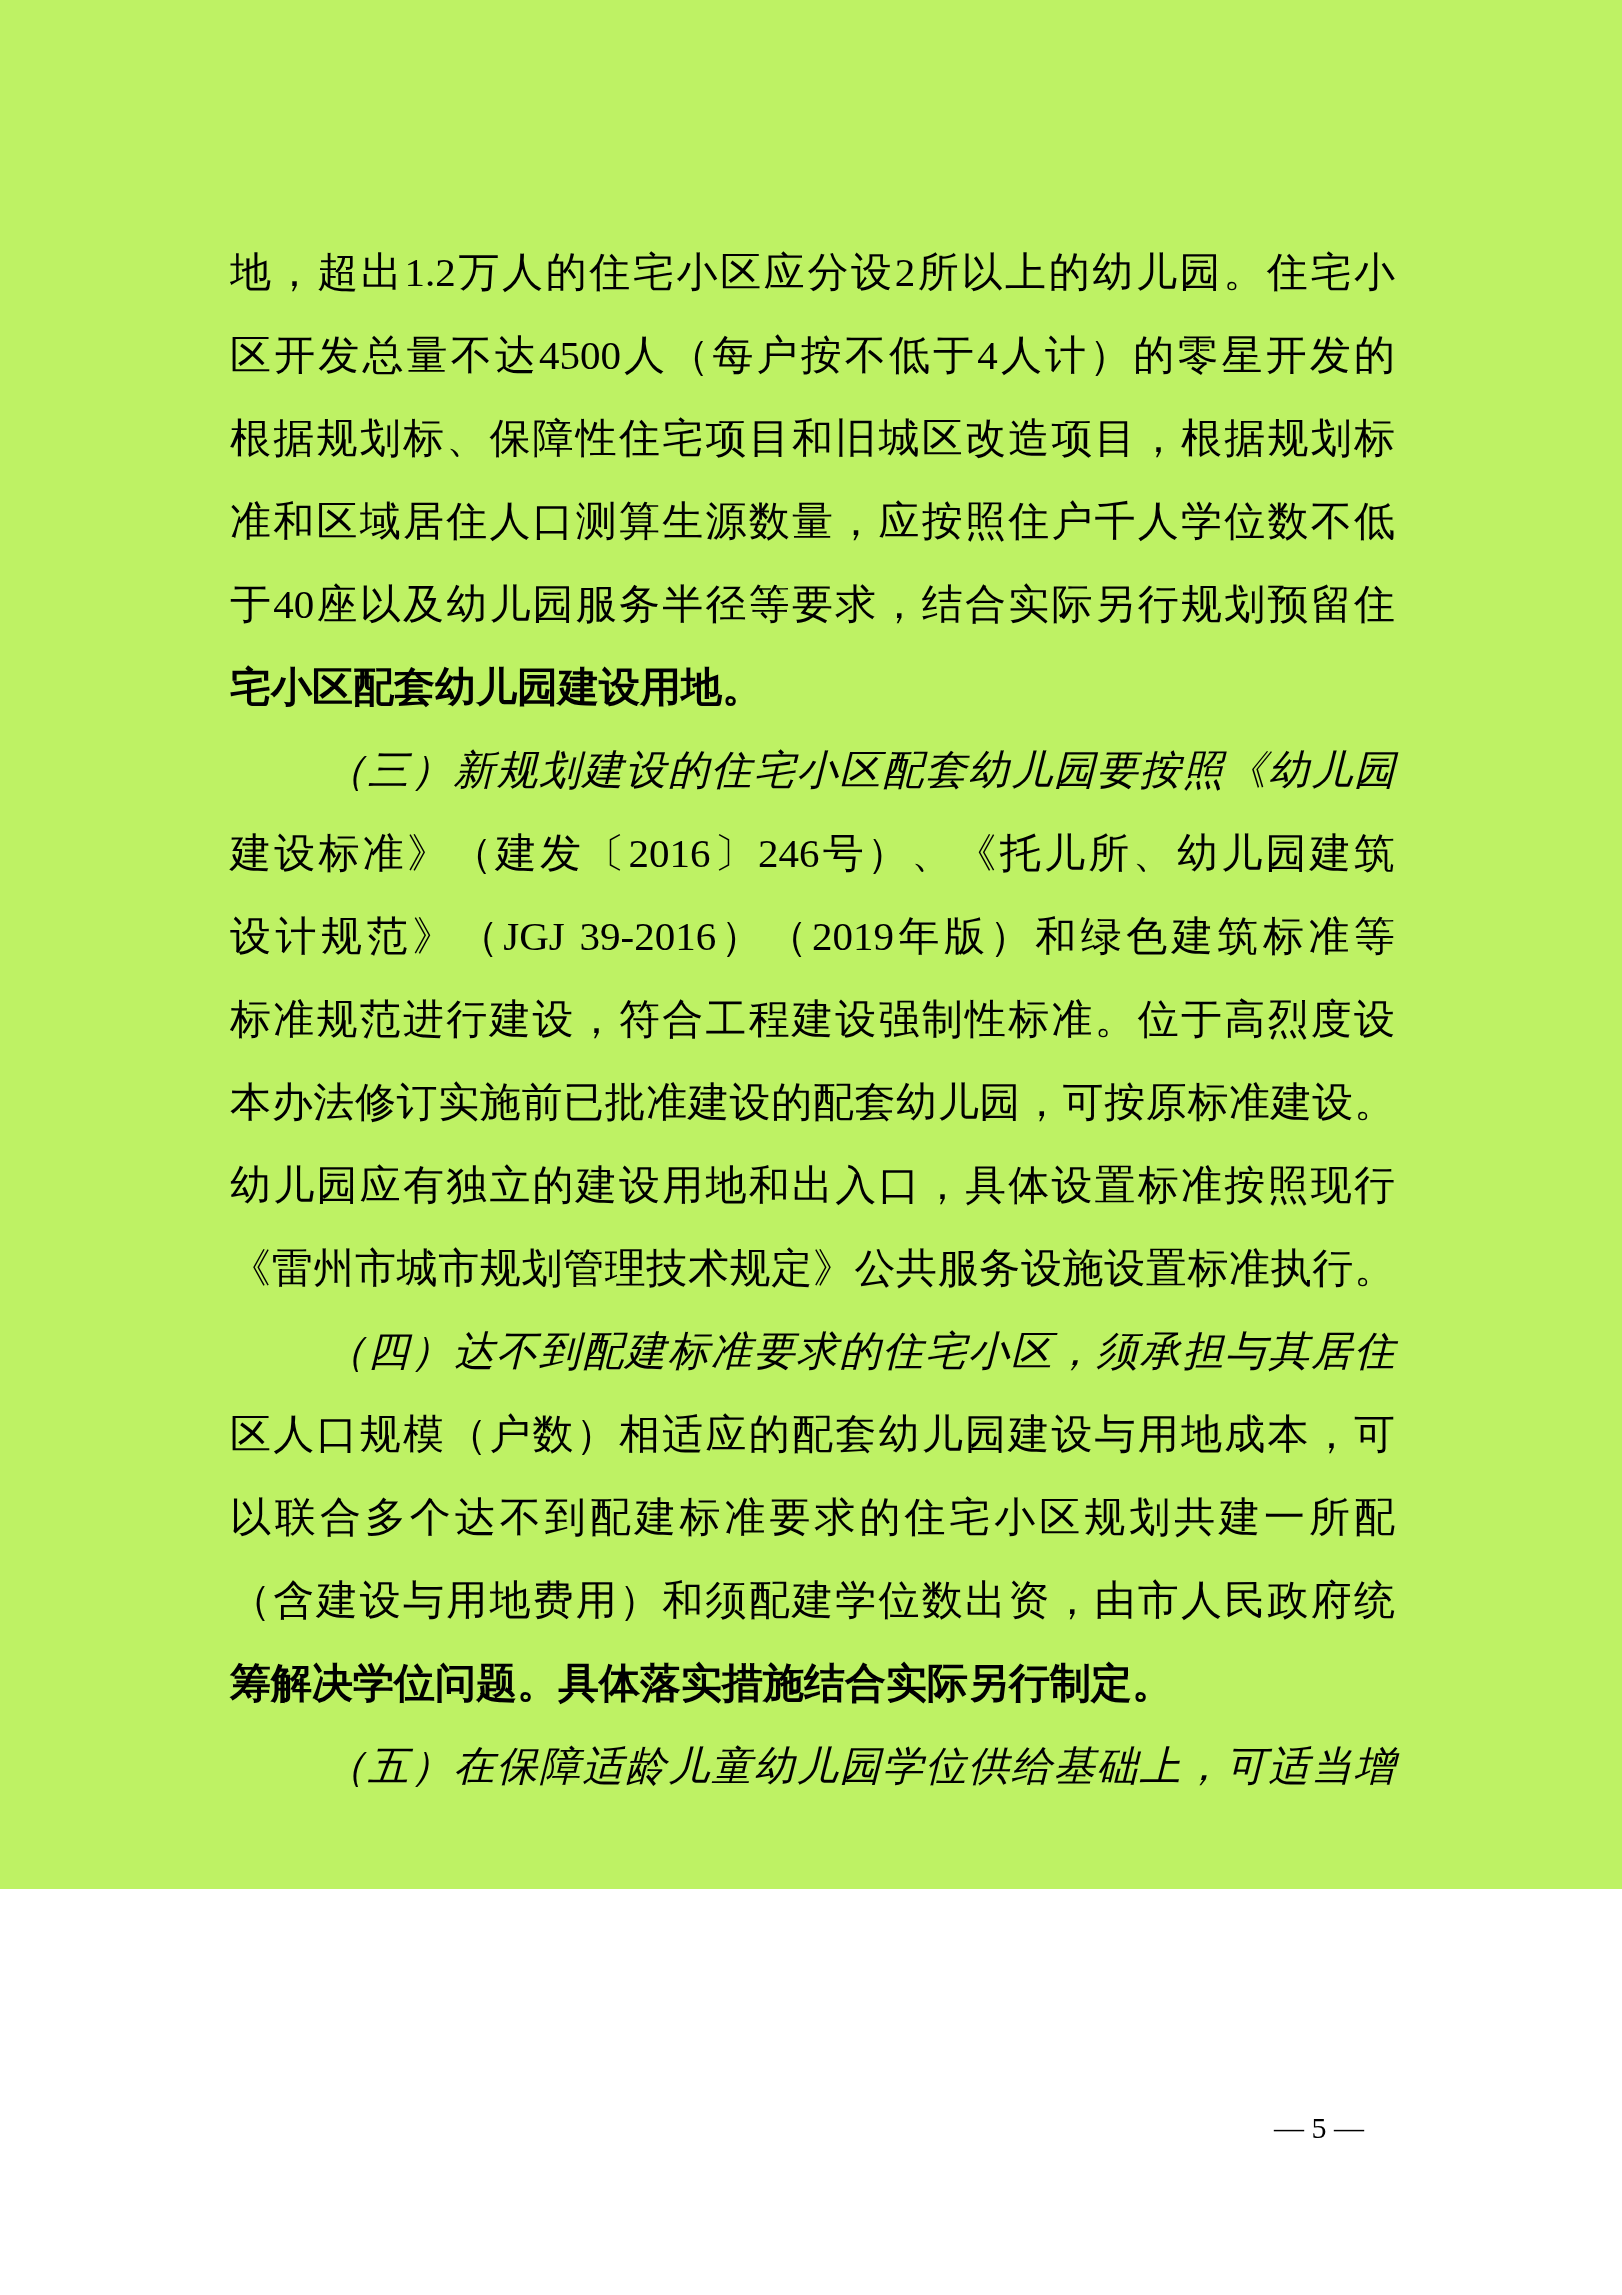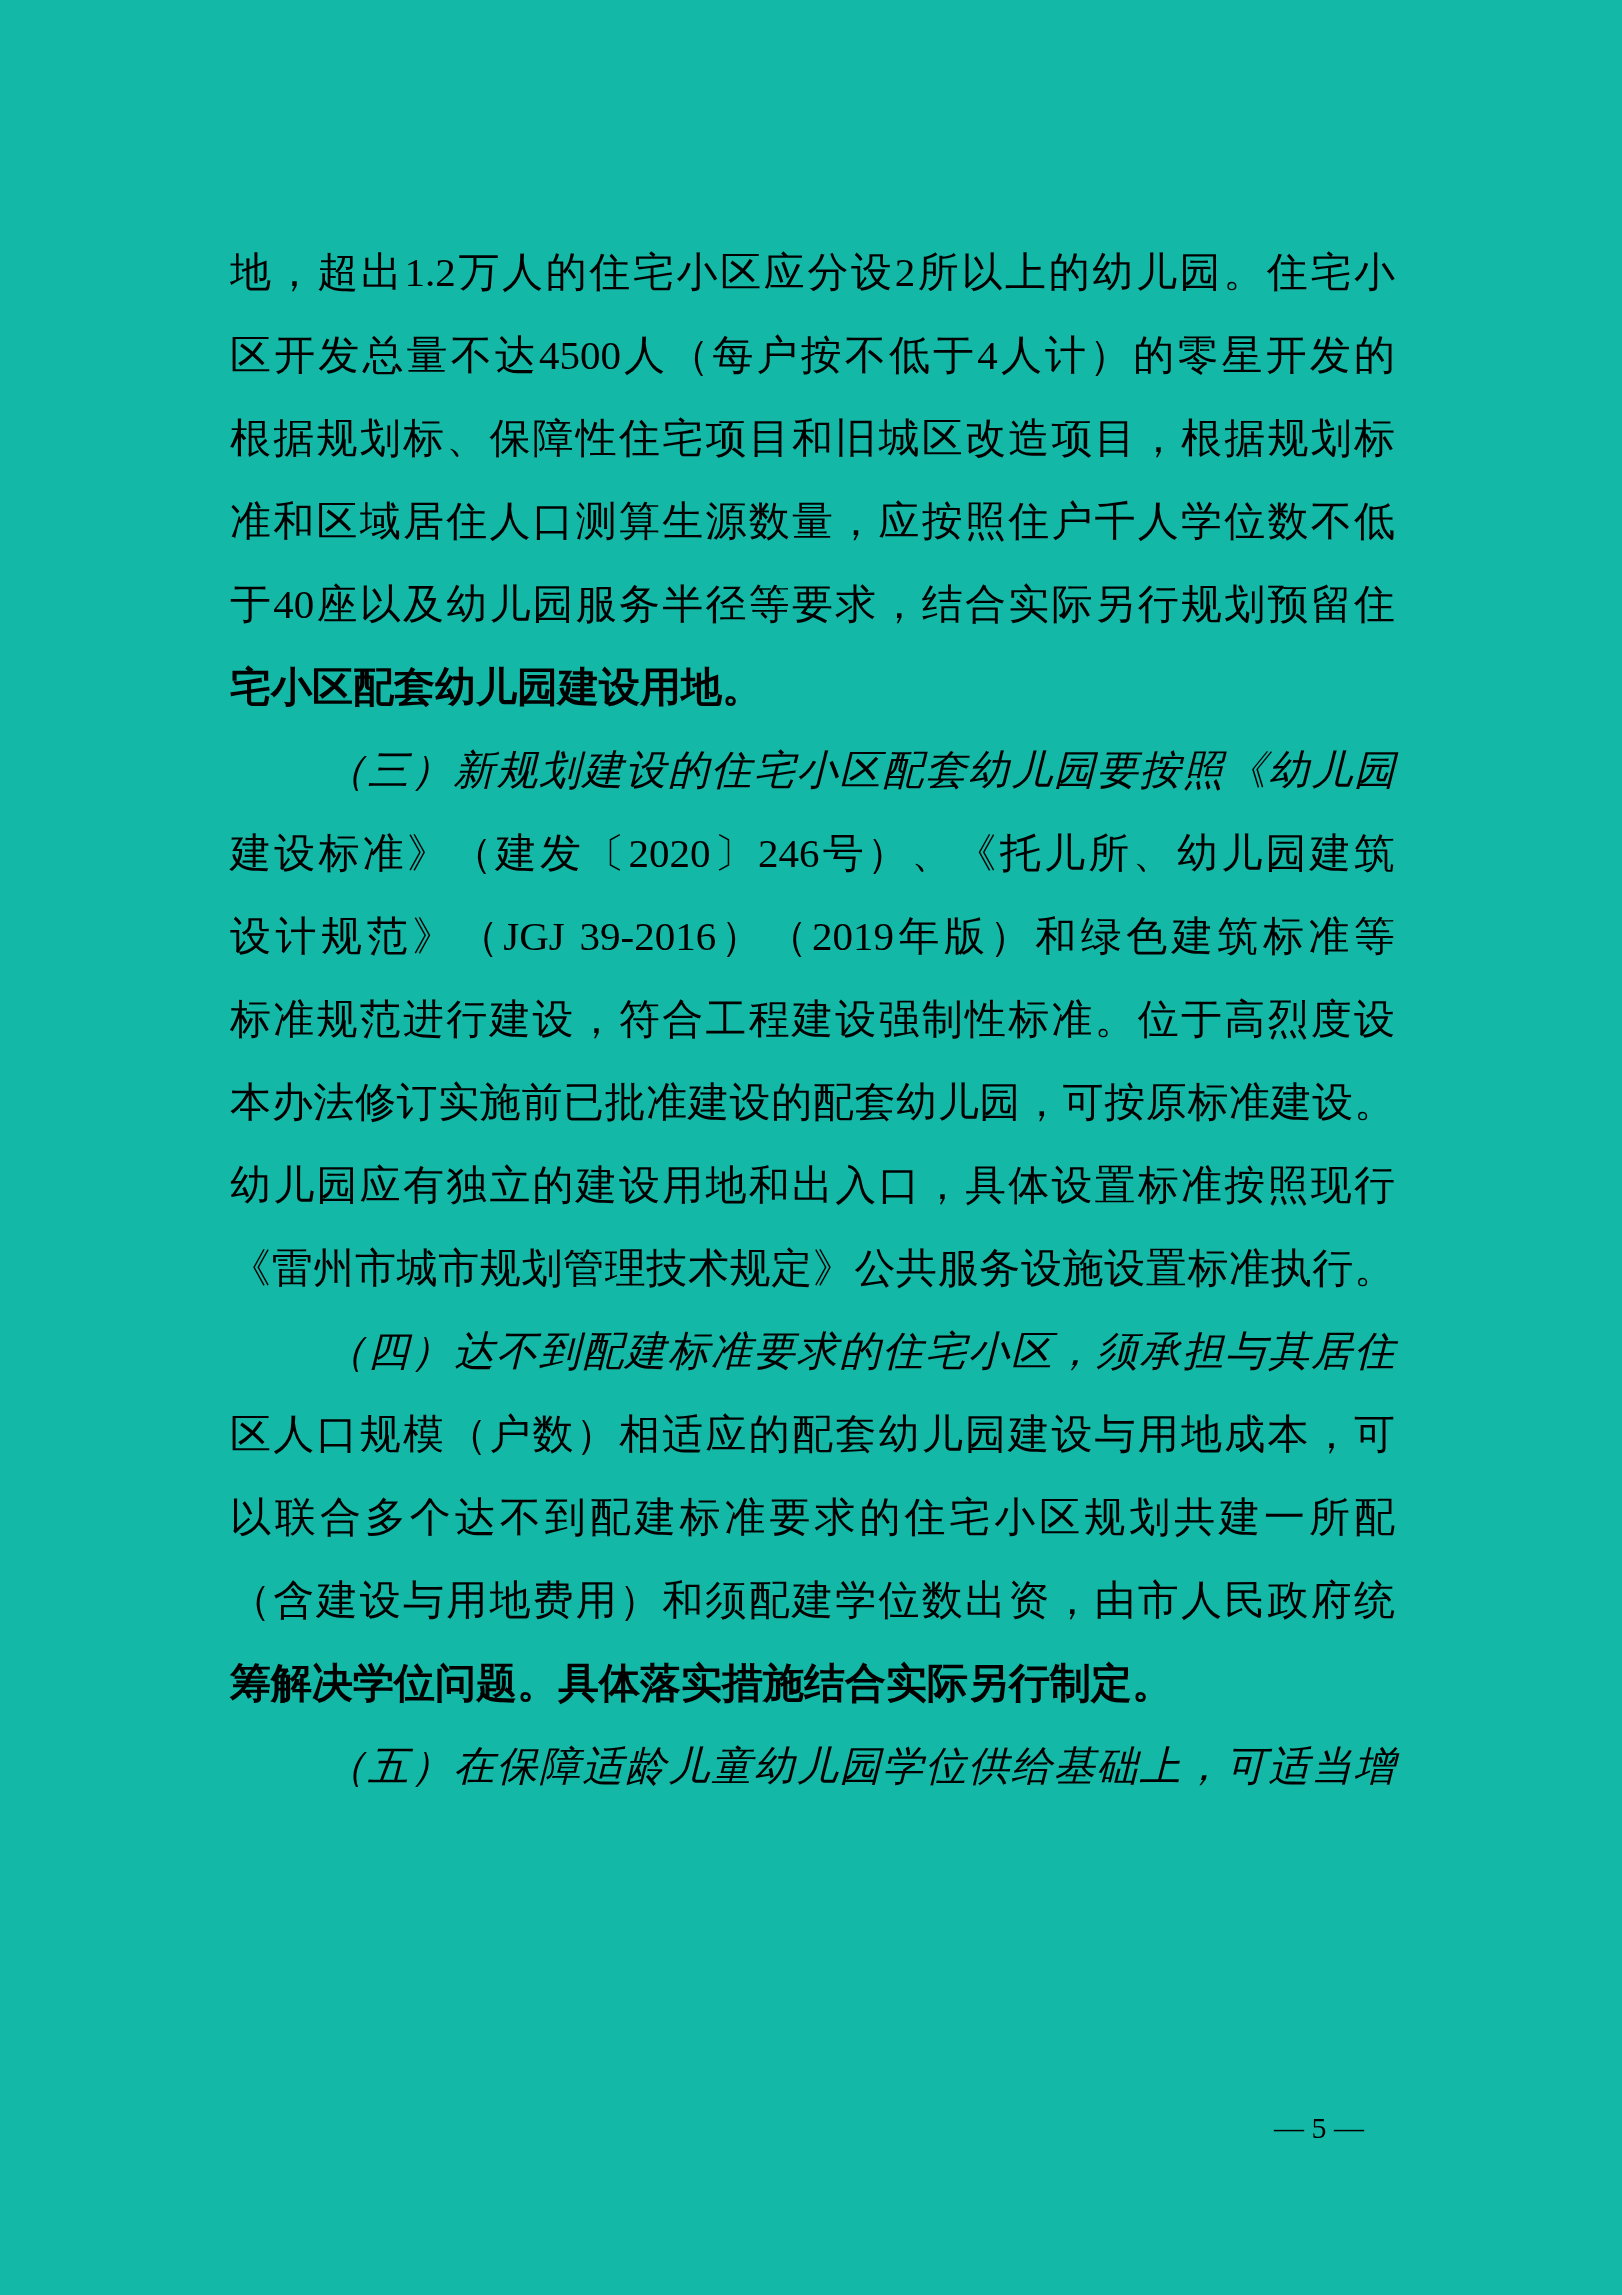--- a/index.html
+++ b/index.html
@@ -12,22 +12,22 @@
     background: #ffffff;
     position: relative;
     font-family: "Liberation Serif", "DejaVu Serif", serif;
     color: #000000;
     overflow: hidden;
   }
   .page {
     position: absolute;
     left: 0; top: 0;
     width: 1623px;
-    height: 2295px;
-    background: #14b8a6;
+    height: 1889px;
+    background: #bef264;
   }
   .body-text {
     position: absolute;
     left: 230px;
     top: 231px;
     width: 1165px;
   }
   .line {
     height: 83px;
     line-height: 83px;
@@ -62,21 +62,21 @@
 
 <div class="page">
   <div class="body-text">
       <div class="line">地，超出1.2万人的住宅小区应分设2所以上的幼儿园。住宅小</div>
       <div class="line">区开发总量不达4500人（每户按不低于4人计）的零星开发的</div>
       <div class="line">根据规划标、保障性住宅项目和旧城区改造项目，根据规划标</div>
       <div class="line">准和区域居住人口测算生源数量，应按照住户千人学位数不低</div>
       <div class="line">于40座以及幼儿园服务半径等要求，结合实际另行规划预留住</div>
       <div class="line no-stretch">宅小区配套幼儿园建设用地。</div>
       <div class="line indent">（三）新规划建设的住宅小区配套幼儿园要按照《幼儿园</div>
-      <div class="line">建设标准》（建发〔2020〕246号）、《托儿所、幼儿园建筑</div>
+      <div class="line">建设标准》（建发〔2016〕246号）、《托儿所、幼儿园建筑</div>
       <div class="line">设计规范》（JGJ 39-2016）（2019年版）和绿色建筑标准等</div>
       <div class="line">标准规范进行建设，符合工程建设强制性标准。位于高烈度设</div>
       <div class="line">本办法修订实施前已批准建设的配套幼儿园，可按原标准建设。</div>
       <div class="line">幼儿园应有独立的建设用地和出入口，具体设置标准按照现行</div>
       <div class="line">《雷州市城市规划管理技术规定》公共服务设施设置标准执行。</div>
       <div class="line indent">（四）达不到配建标准要求的住宅小区，须承担与其居住</div>
       <div class="line">区人口规模（户数）相适应的配套幼儿园建设与用地成本，可</div>
       <div class="line">以联合多个达不到配建标准要求的住宅小区规划共建一所配</div>
       <div class="line">（含建设与用地费用）和须配建学位数出资，由市人民政府统</div>
       <div class="line no-stretch">筹解决学位问题。具体落实措施结合实际另行制定。</div>

